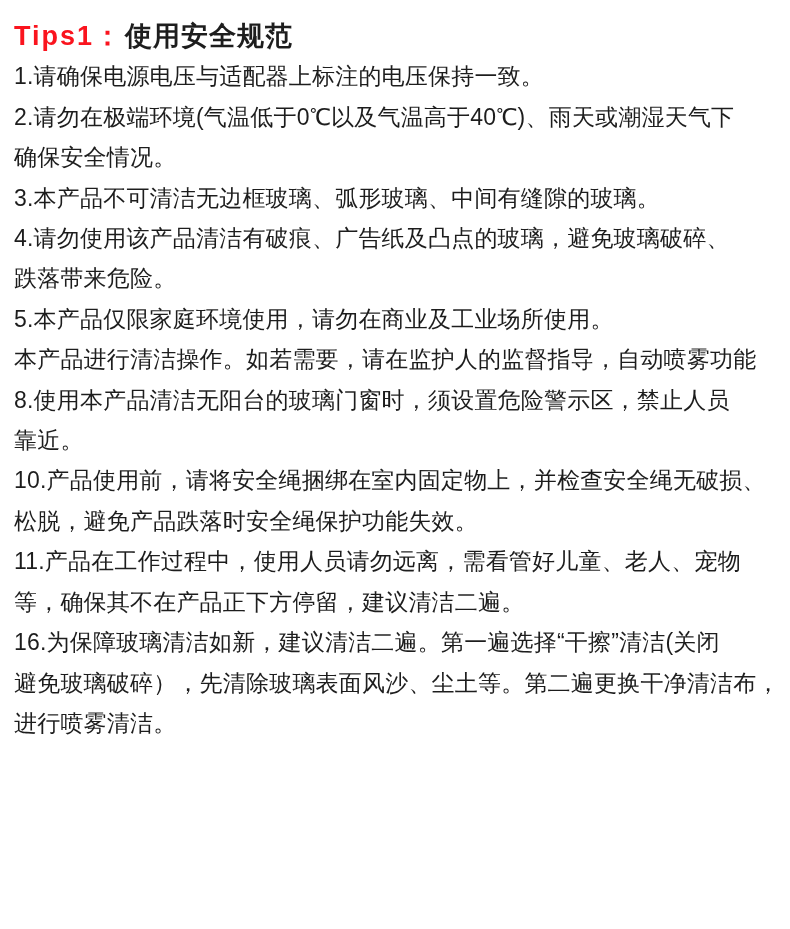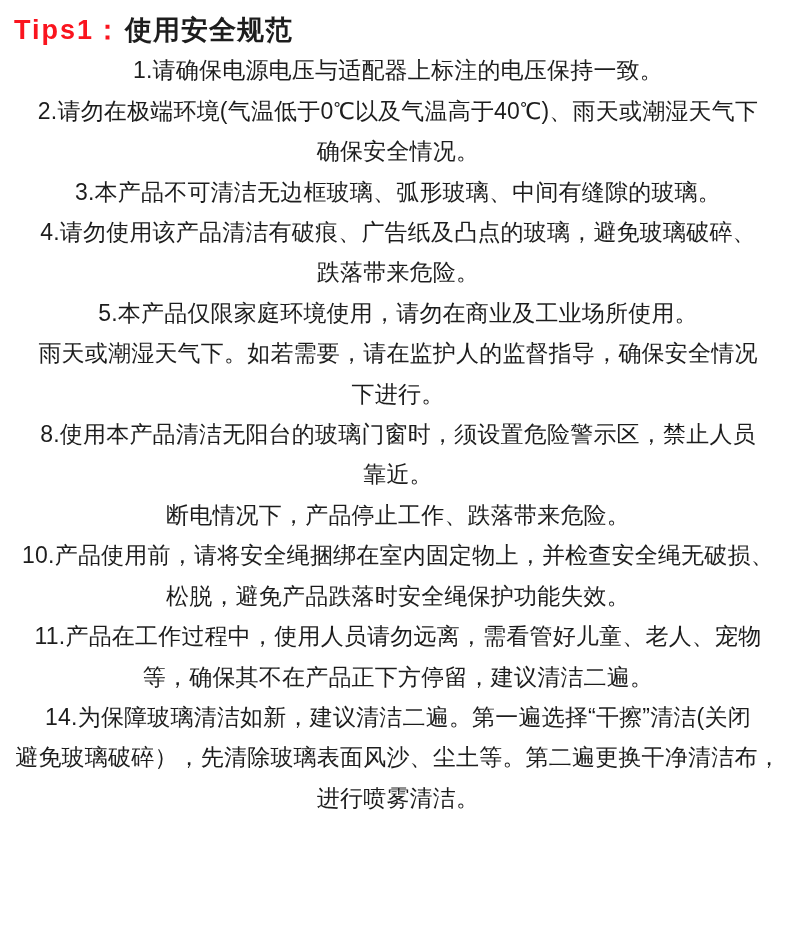--- a/index.html
+++ b/index.html
@@ -10,65 +10,62 @@
     width: 790px;
     height: 929px;
     overflow: hidden;
     background: #ffffff;
     font-family: "Liberation Sans", sans-serif;
   }
   .doc {
     box-sizing: border-box;
     width: 790px;
     height: 929px;
-    padding: 10px 8px 0 14px;
+    padding: 16px 8px 0 14px;
   }
   .title {
     font-size: 27px;
     font-weight: bold;
     line-height: 40.4px;
     white-space: nowrap;
   }
   .title-tag {
     letter-spacing: 2px;
     margin-right: 2px;
   }
   .title-text {
     letter-spacing: 1px;
   }
   .line {
     font-size: 23px;
     line-height: 40.4px;
     white-space: nowrap;
     letter-spacing: 0.2px;
-    text-align: center;
   }
 </style>
 </head>
 <body style="background: rgb(255, 255, 255); color: rgb(29, 29, 29);">
 
 <div class="doc">
 
   <div class="title">
     <span class="title-tag" style="color: rgb(250, 20, 30);">Tips1：</span><span class="title-text">使用安全规范</span>
   </div>
 
   <div class="line">1.请确保电源电压与适配器上标注的电压保持一致。</div>
   <div class="line">2.请勿在极端环境(气温低于0℃以及气温高于40℃)、雨天或潮湿天气下</div>
   <div class="line">确保安全情况。</div>
   <div class="line">3.本产品不可清洁无边框玻璃、弧形玻璃、中间有缝隙的玻璃。</div>
   <div class="line">4.请勿使用该产品清洁有破痕、广告纸及凸点的玻璃，避免玻璃破碎、</div>
   <div class="line">跌落带来危险。</div>
   <div class="line">5.本产品仅限家庭环境使用，请勿在商业及工业场所使用。</div>
-  <div class="line">雨天或潮湿天气下。如若需要，请在监护人的监督指导，确保安全情况</div>
-  <div class="line">下进行。</div>
+  <div class="line">本产品进行清洁操作。如若需要，请在监护人的监督指导，自动喷雾功能</div>
   <div class="line">8.使用本产品清洁无阳台的玻璃门窗时，须设置危险警示区，禁止人员</div>
   <div class="line">靠近。</div>
-  <div class="line">断电情况下，产品停止工作、跌落带来危险。</div>
   <div class="line">10.产品使用前，请将安全绳捆绑在室内固定物上，并检查安全绳无破损、</div>
   <div class="line">松脱，避免产品跌落时安全绳保护功能失效。</div>
   <div class="line">11.产品在工作过程中，使用人员请勿远离，需看管好儿童、老人、宠物</div>
   <div class="line">等，确保其不在产品正下方停留，建议清洁二遍。</div>
-  <div class="line">14.为保障玻璃清洁如新，建议清洁二遍。第一遍选择“干擦”清洁(关闭</div>
+  <div class="line">16.为保障玻璃清洁如新，建议清洁二遍。第一遍选择“干擦”清洁(关闭</div>
   <div class="line">避免玻璃破碎），先清除玻璃表面风沙、尘土等。第二遍更换干净清洁布，</div>
   <div class="line">进行喷雾清洁。</div>
 
 </div>
 
 </body></html>

